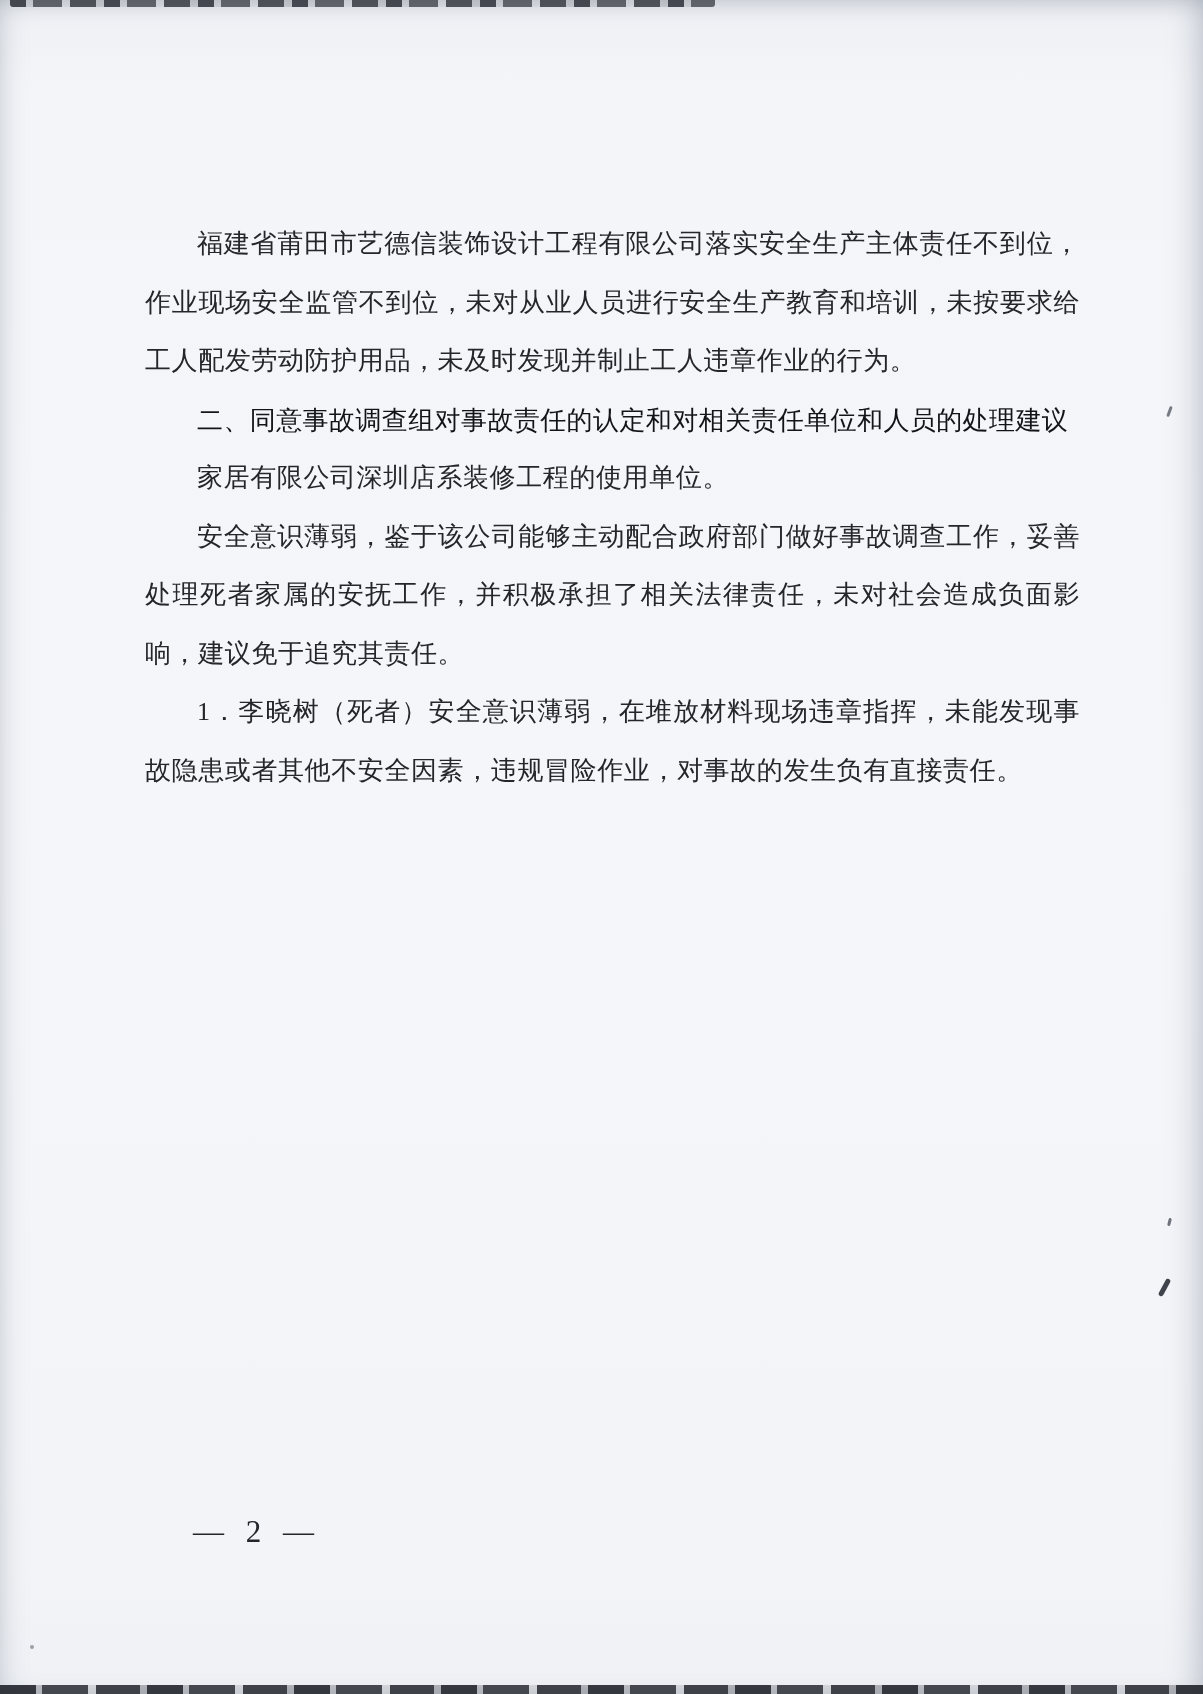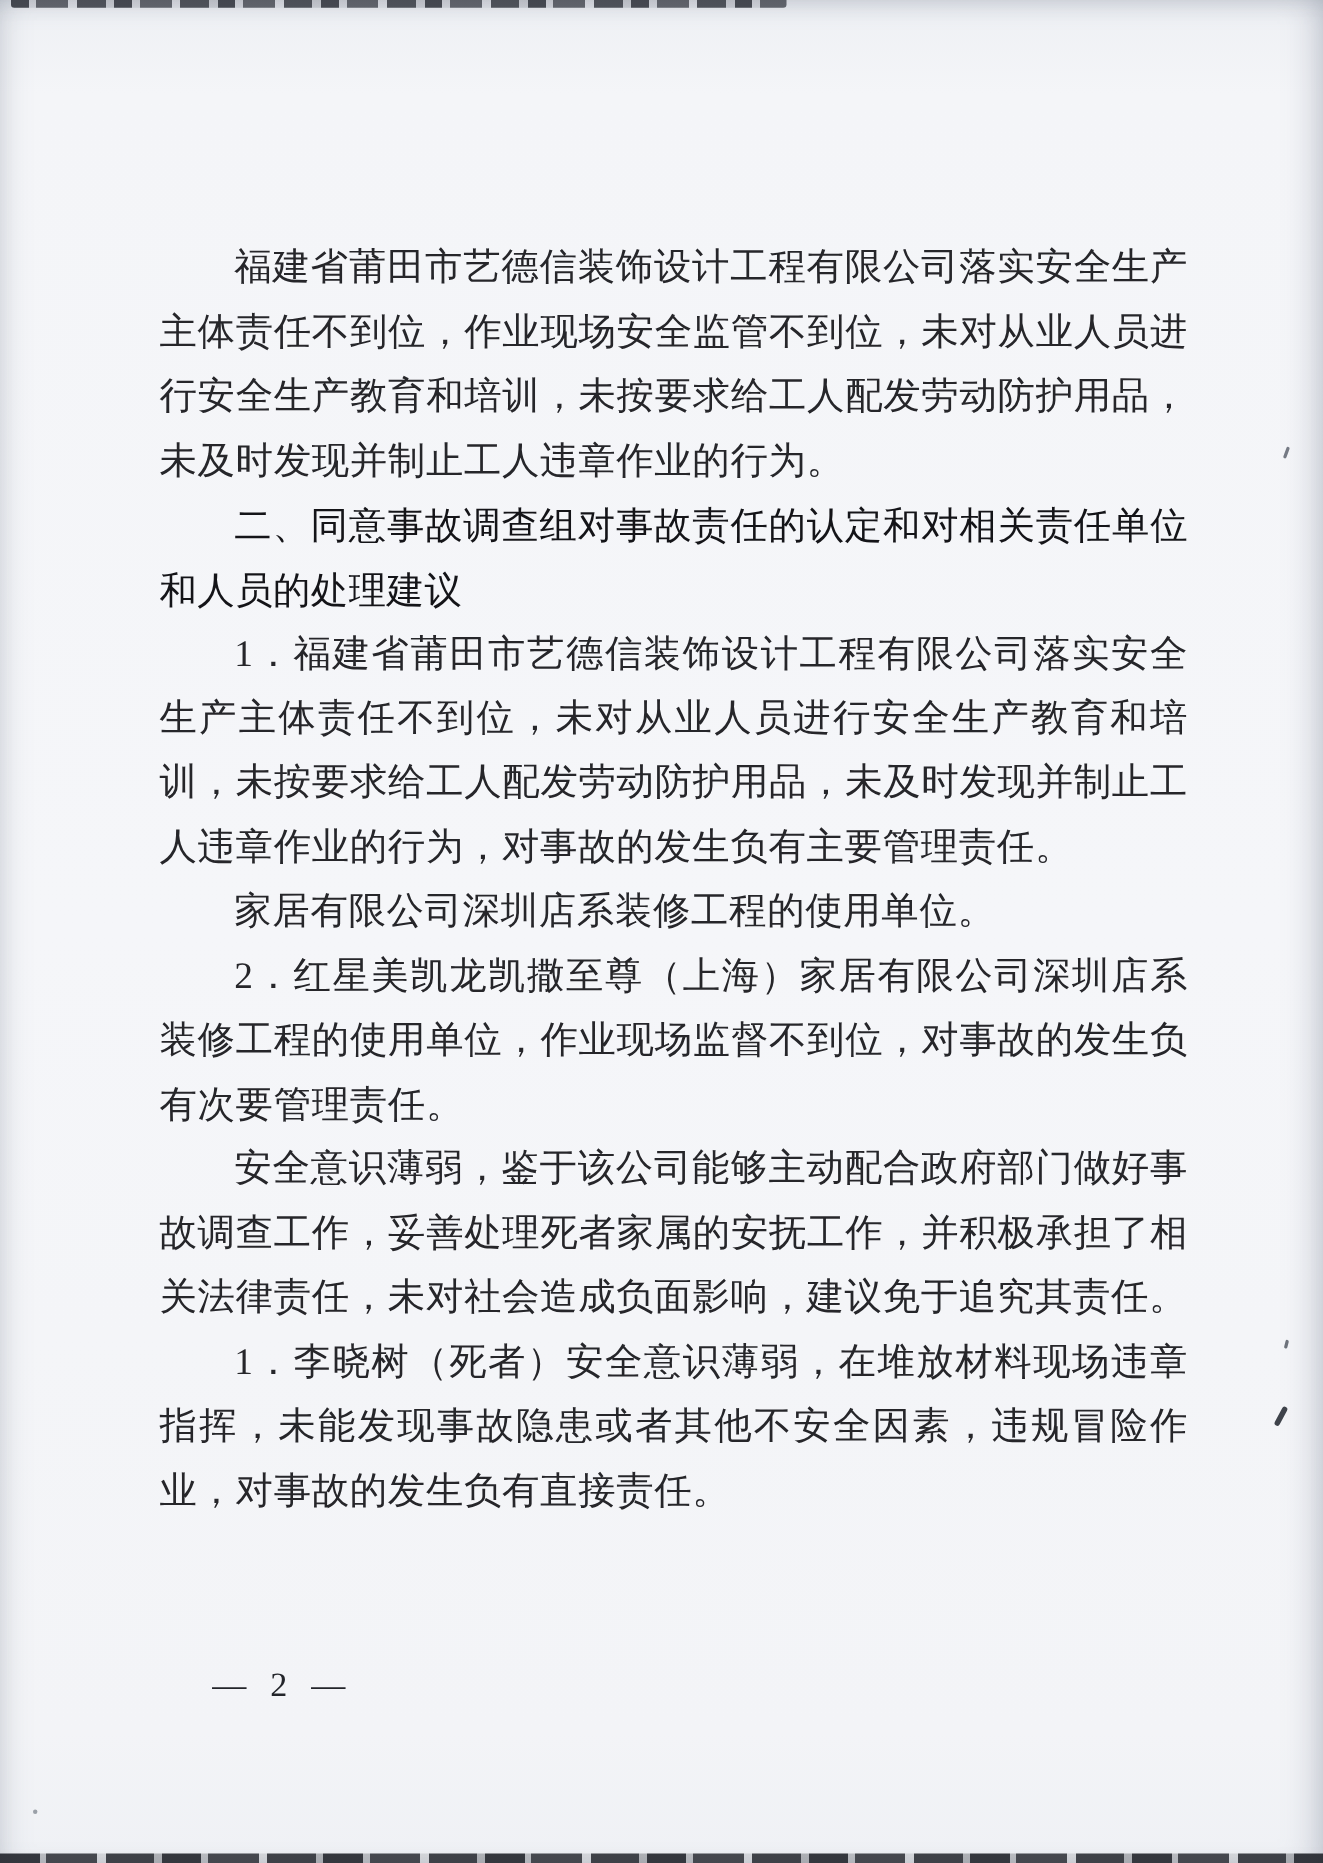--- a/index.html
+++ b/index.html
@@ -57,21 +57,21 @@
   .speck-d { left: 30px;   top: 1645px; width: 4px;  height: 4px;  border-radius: 50%;       background: #9aa0a8; }
 
   .content {
     position: absolute;
     left: 145px;
     top: 215px;
     width: 935px;
   }
   p.para {
     margin: 0;
-    font-size: 34px;
+    font-size: 26px;
     line-height: 58.5px;
     letter-spacing: 0.6px;
     text-align: justify;
     text-justify: inter-character;
     text-indent: 2em;
     overflow-wrap: break-word;
   }
   p.heading {
     font-family: "Liberation Sans", "DejaVu Sans", sans-serif;
     font-weight: 400;
@@ -91,23 +91,21 @@
 </head>
 <body>
 
 <div class="page">
 
   <div class="edge-top"></div>
 
   <div class="content">
     <p class="para body">福建省莆田市艺德信装饰设计工程有限公司落实安全生产主体责任不到位，作业现场安全监管不到位，未对从业人员进行安全生产教育和培训，未按要求给工人配发劳动防护用品，未及时发现并制止工人违章作业的行为。</p>
     <p class="para heading">二、同意事故调查组对事故责任的认定和对相关责任单位和人员的处理建议</p>
-    <p class="para body">1．福建省莆田市艺德信装饰设计工程有限公司落实安全生产主体责任不到位，未对从业人员进行安全生产教育和培训，未按要求给工人配发劳动防护用品，未及时发现并制止工人违章作业的行为，对事故的发生负有主要管理责任。</p>
     <p class="para body">家居有限公司深圳店系装修工程的使用单位。</p>
-    <p class="para body">2．红星美凯龙凯撒至尊（上海）家居有限公司深圳店系装修工程的使用单位，作业现场监督不到位，对事故的发生负有次要管理责任。</p>
     <p class="para body">安全意识薄弱，鉴于该公司能够主动配合政府部门做好事故调查工作，妥善处理死者家属的安抚工作，并积极承担了相关法律责任，未对社会造成负面影响，建议免于追究其责任。</p>
     <p class="para body">1．李晓树（死者）安全意识薄弱，在堆放材料现场违章指挥，未能发现事故隐患或者其他不安全因素，违规冒险作业，对事故的发生负有直接责任。</p>
   </div>
 
   <div class="page-number">— 2 —</div>
 
   <span class="speck speck-a"></span>
   <span class="speck speck-b"></span>
   <span class="speck speck-c"></span>
   <span class="speck speck-d"></span>

